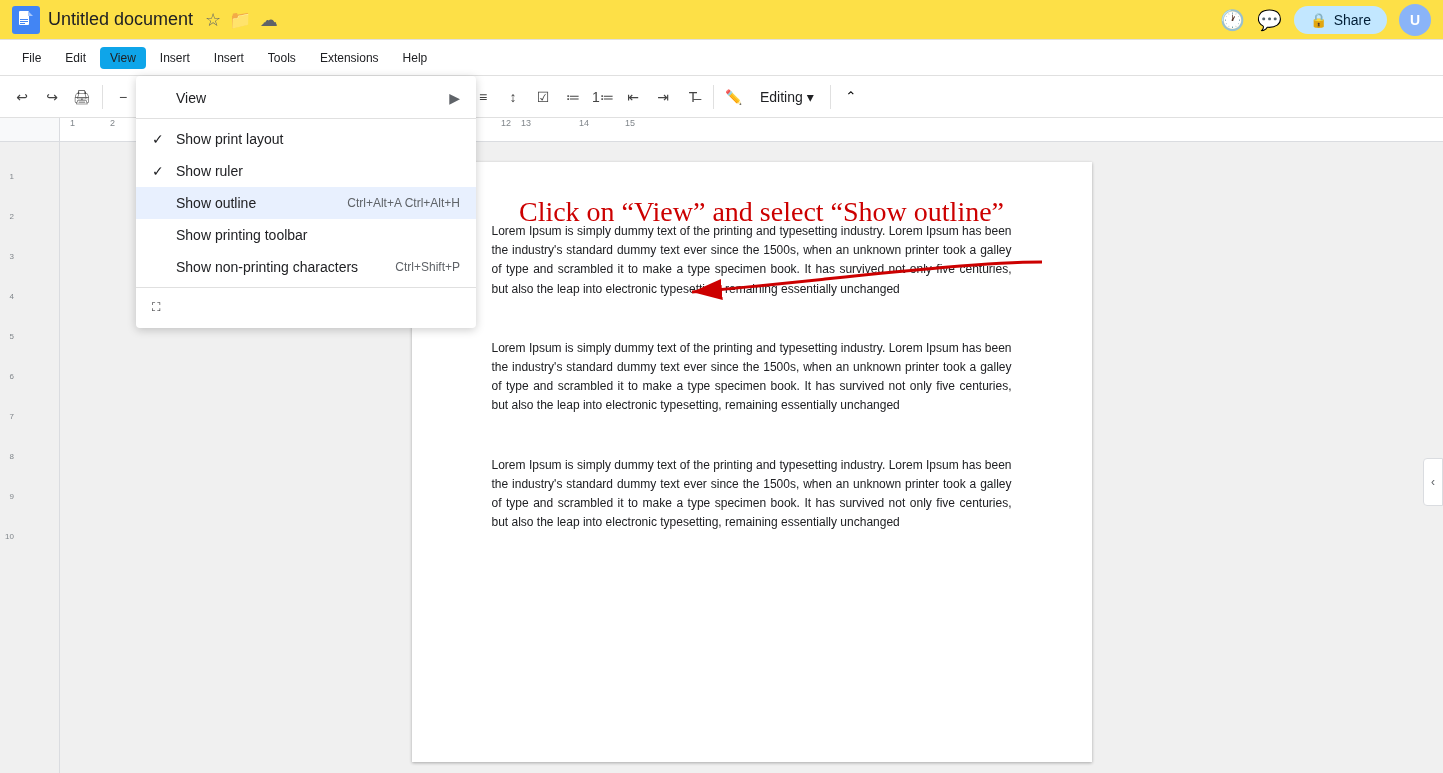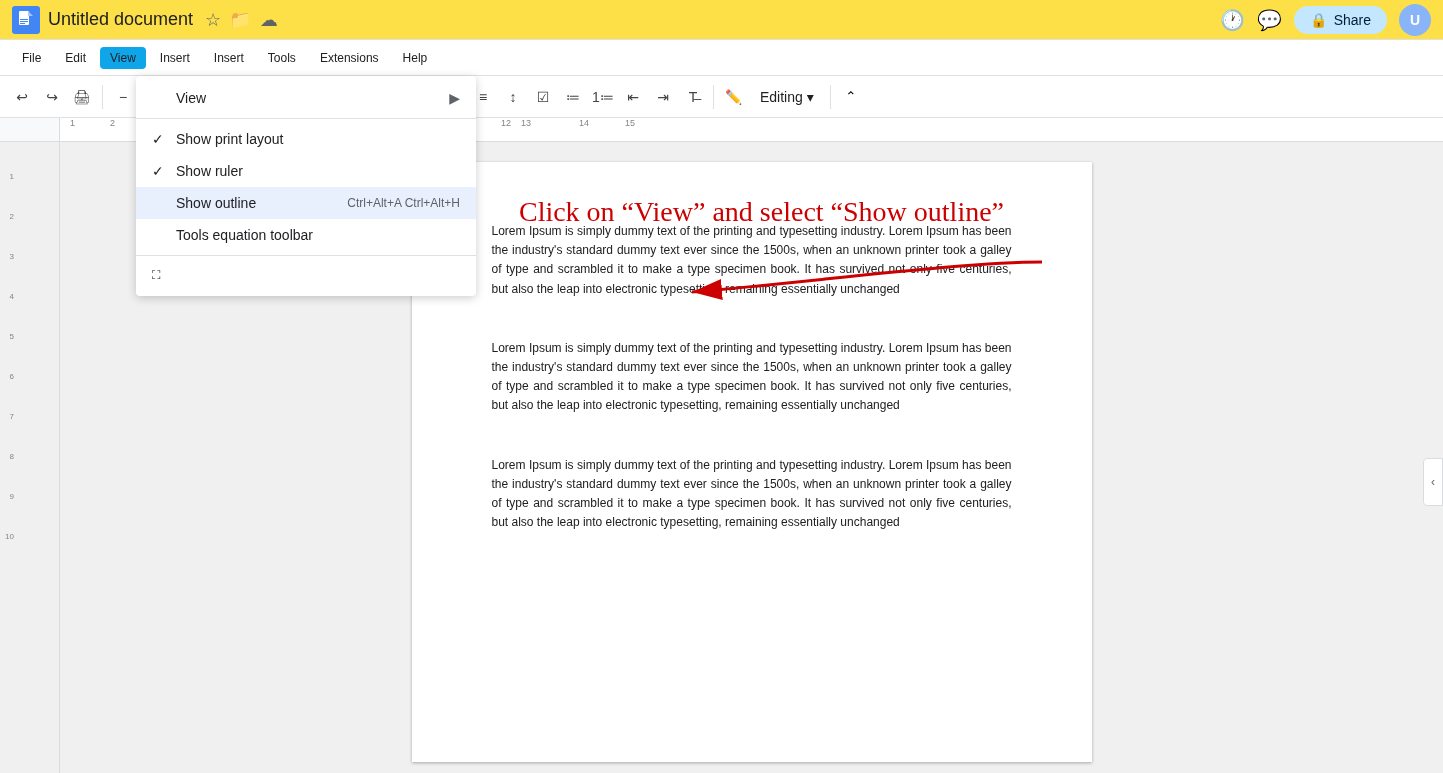--- a/index.html
+++ b/index.html
@@ -381,21 +381,26 @@
   </div>
 
   <div class="dropdown-item highlighted">
     <span class="check"></span>
     <span class="label">Show outline</span>
     <span class="shortcut">Ctrl+Alt+A Ctrl+Alt+H</span>
   </div>
 
   <div class="dropdown-item">
     <span class="check"></span>
-    <span class="label">Tools equation toolbar</span>
-  </div>
-
+    <span class="label">Show printing toolbar</span>
+  </div>
+
+  <div class="dropdown-item">
+    <span class="check"></span>
+    <span class="label">Show non-printing characters</span>
+    <span class="shortcut">Ctrl+Shift+P</span>
+  </div>
   <div class="dropdown-divider"></div>
 
   <div class="dropdown-item">
     <span class="check" style="font-size:12px;">⛶</span>
   </div>
 </div>
 
 </body></html>

